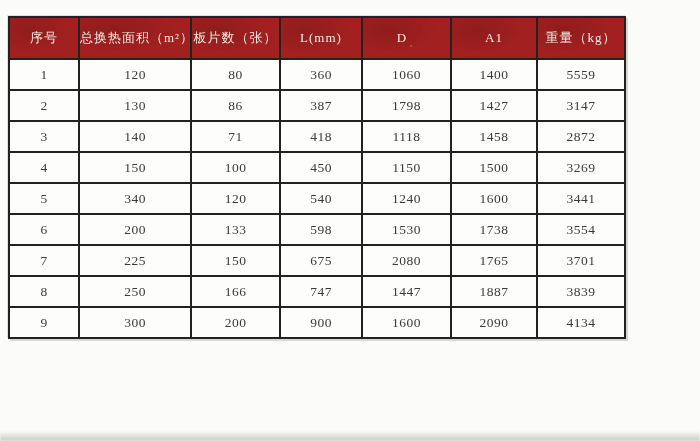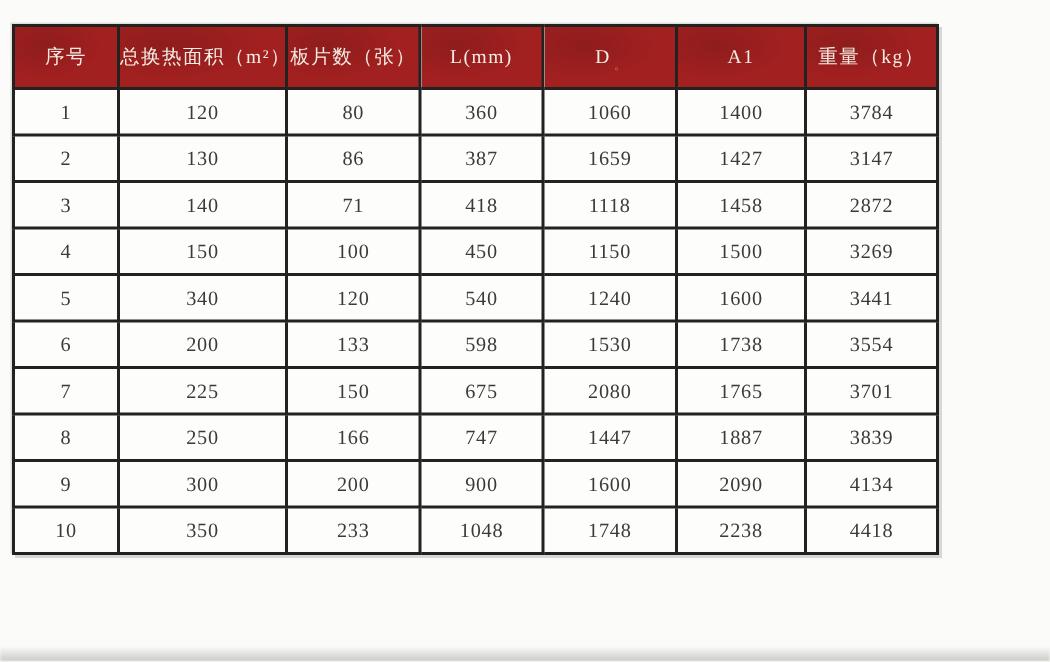--- a/index.html
+++ b/index.html
@@ -108,28 +108,28 @@
       </tr>
     </thead>
     <tbody id="tbody">
         <tr>
           <td>1</td>
           <td>120</td>
           <td>80</td>
           <td>360</td>
           <td>1060</td>
           <td>1400</td>
-          <td>3784</td>
+          <td>5559</td>
         </tr>
         <tr>
           <td>2</td>
           <td>130</td>
           <td>86</td>
           <td>387</td>
-          <td>1659</td>
+          <td>1798</td>
           <td>1427</td>
           <td>3147</td>
         </tr>
         <tr>
           <td>3</td>
           <td>140</td>
           <td>71</td>
           <td>418</td>
           <td>1118</td>
           <td>1458</td>
@@ -182,26 +182,17 @@
         </tr>
         <tr>
           <td>9</td>
           <td>300</td>
           <td>200</td>
           <td>900</td>
           <td>1600</td>
           <td>2090</td>
           <td>4134</td>
         </tr>
-        <tr>
-          <td>10</td>
-          <td>350</td>
-          <td>233</td>
-          <td>1048</td>
-          <td>1748</td>
-          <td>2238</td>
-          <td>4418</td>
-        </tr>
       </tbody>
   </table>
 
   <div class="bottom-smudge"></div>
 </div>
 
 </body></html>

